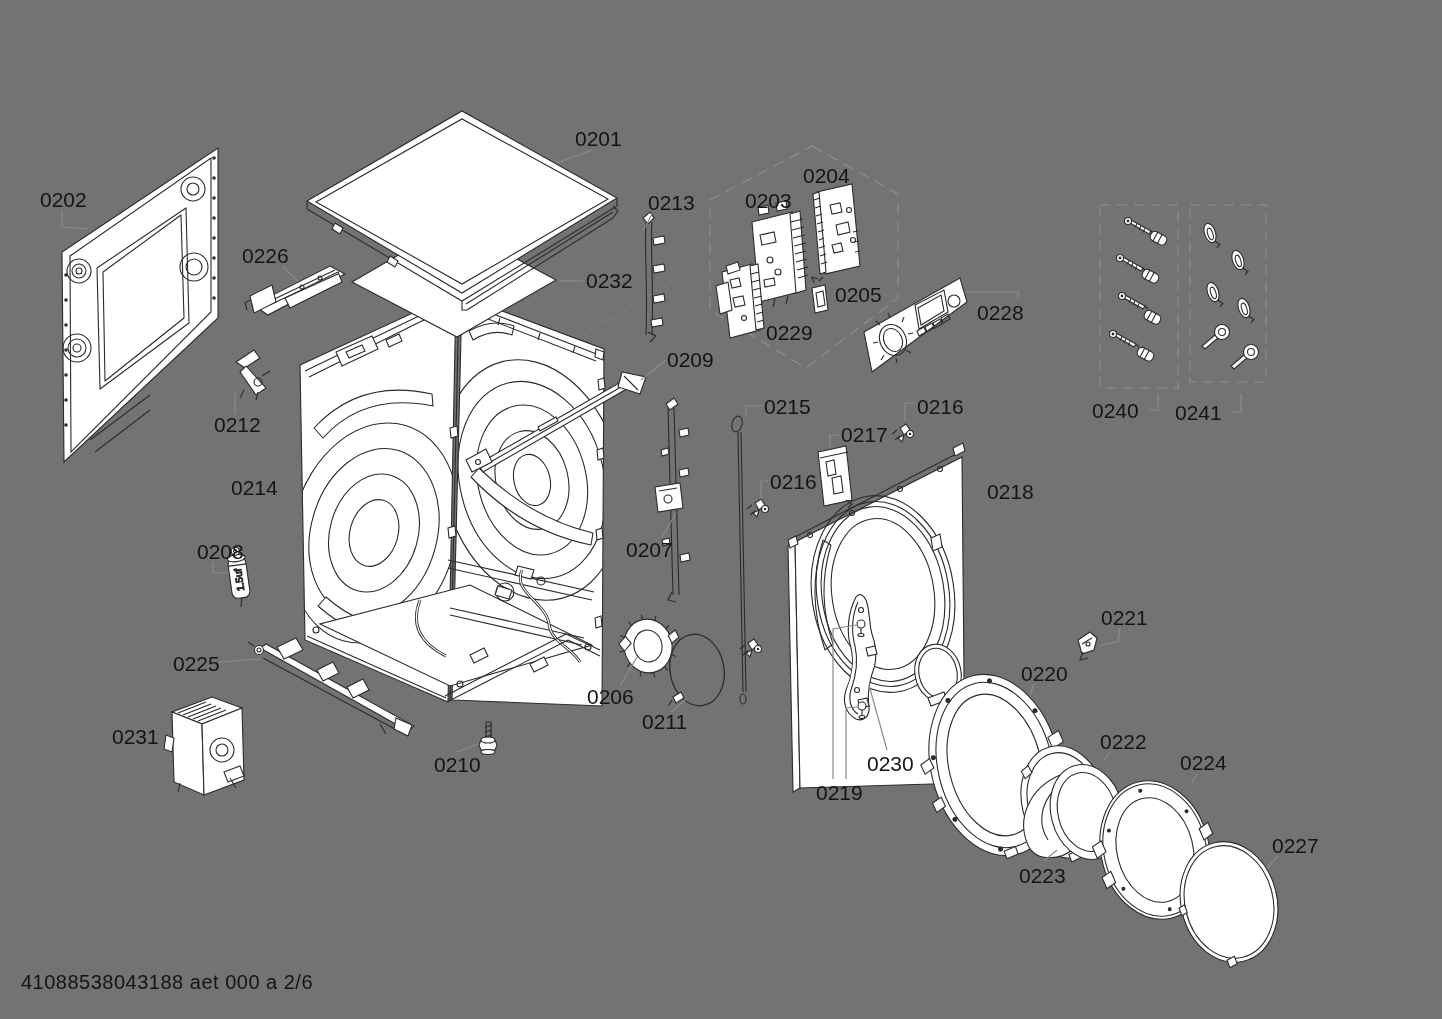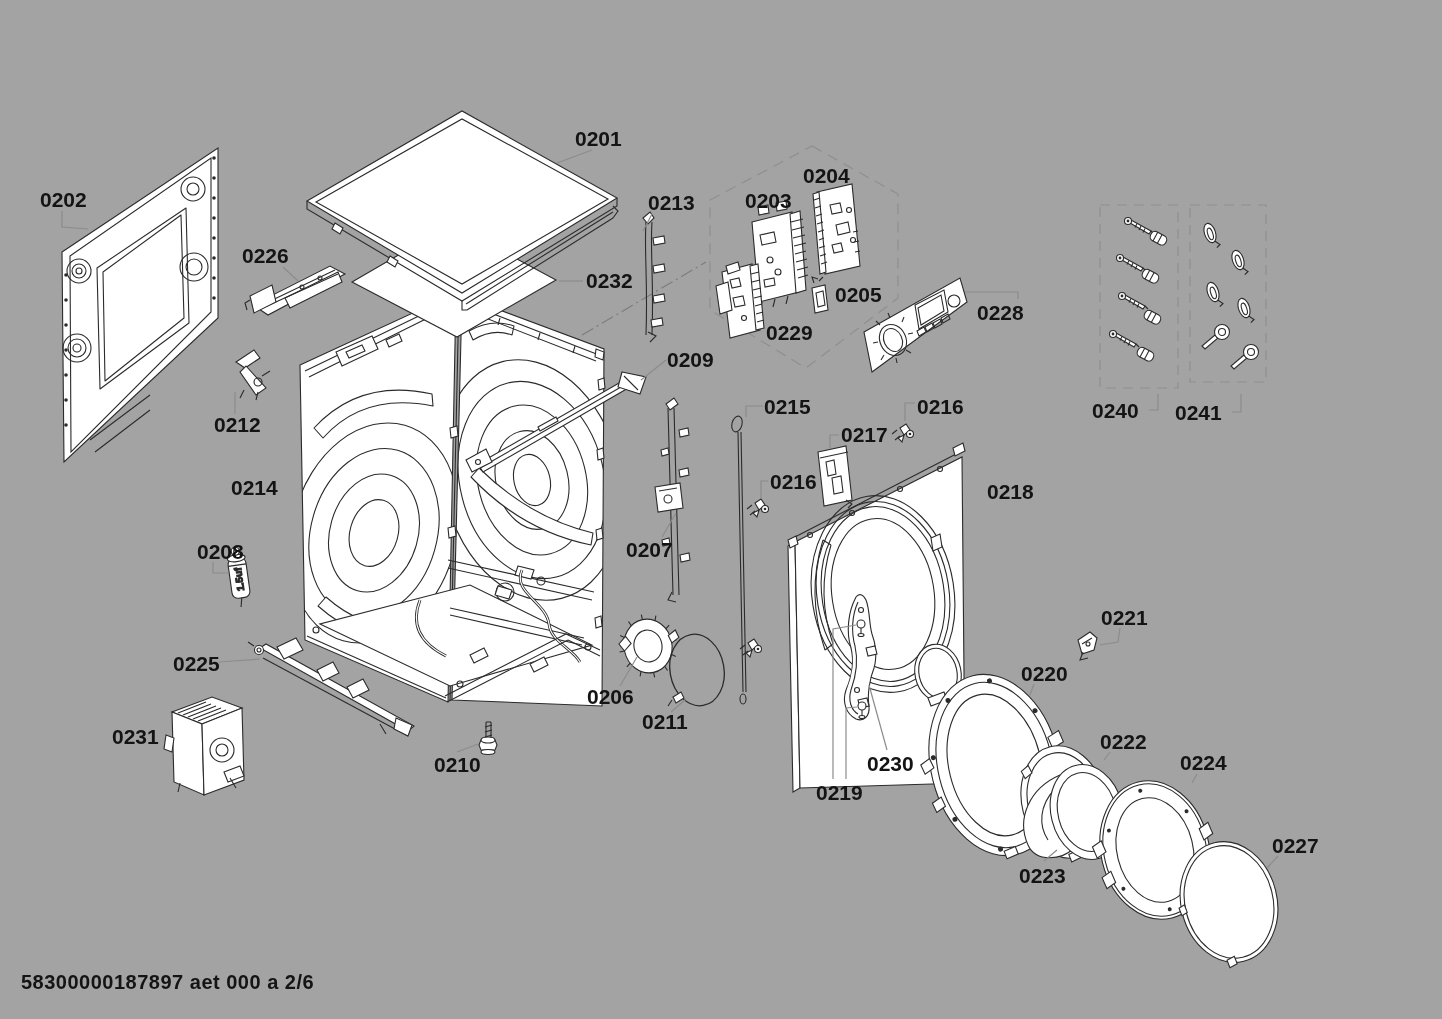--- a/index.html
+++ b/index.html
@@ -1,17 +1,17 @@
 <!DOCTYPE html>
 <html><head>
 <meta charset="utf-8">
 <style>
   html,body{margin:0;padding:0;background:#fff;}
-  #page{position:relative;width:1442px;height:1019px;background:#a3a3a3;overflow:hidden;
-        font-family:"Liberation Sans",sans-serif;font-weight:bold;}
+  #page{position:relative;width:1442px;height:1019px;background:#737373;overflow:hidden;
+        font-family:"Liberation Sans",sans-serif;}
   #art{position:absolute;left:0;top:0;}
   .lbl{font-family:"Liberation Sans",sans-serif;font-size:21px;fill:#141414;}
   .cap{font-family:"Liberation Sans",sans-serif;font-size:10px;fill:#222;}
   #footer{position:absolute;left:21px;top:971px;font-size:20px;color:#141414;
           letter-spacing:0.5px;}
 </style>
 </head>
 <body>
 
 <div id="page">
@@ -569,14 +569,14 @@
     <text class="lbl" x="867" y="771">0230</text>
     <text class="lbl" x="1021" y="681">0220</text>
     <text class="lbl" x="1101" y="625">0221</text>
     <text class="lbl" x="1100" y="749">0222</text>
     <text class="lbl" x="1180" y="770">0224</text>
     <text class="lbl" x="1019" y="883">0223</text>
     <text class="lbl" x="1272" y="853">0227</text>
   </g>
 </svg>
 
-<div id="footer">58300000187897 aet 000 a 2/6</div>
+<div id="footer">41088538043188 aet 000 a 2/6</div>
 </div>
 
 </body></html>

